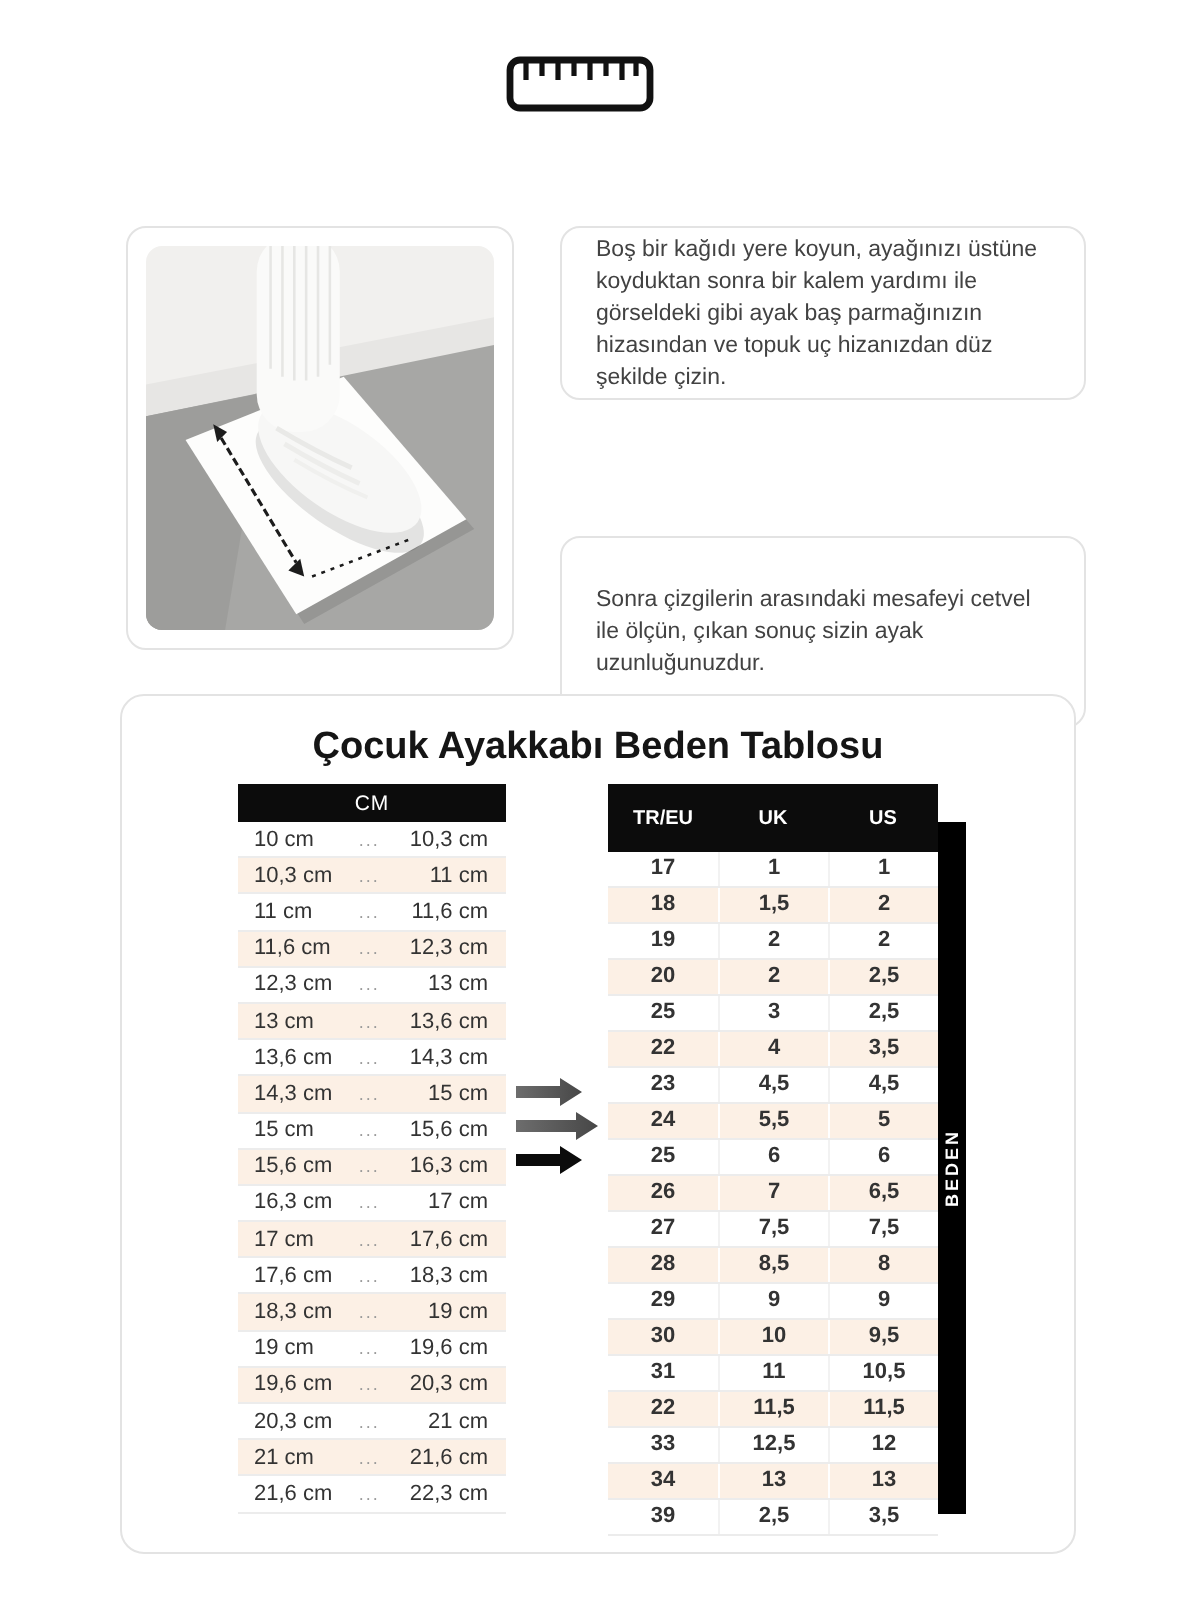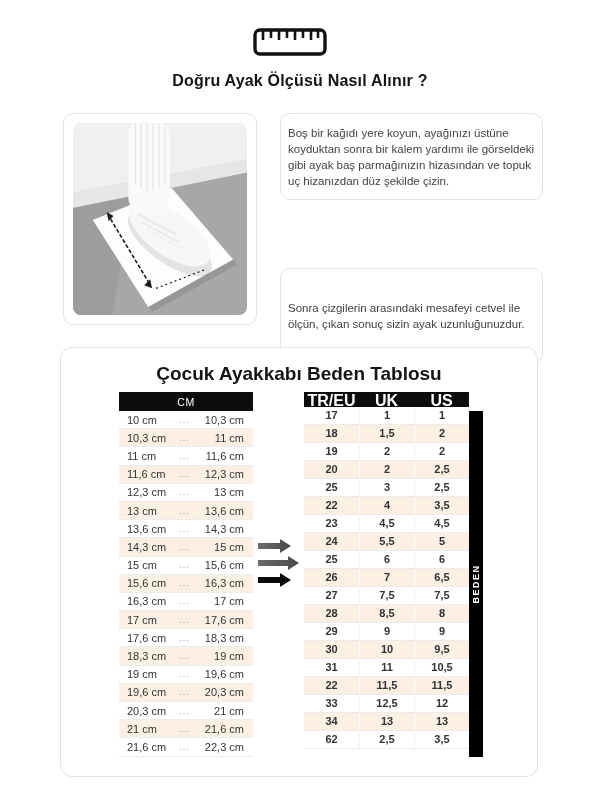--- a/index.html
+++ b/index.html
@@ -9,36 +9,36 @@
   
   .ruler-wrap{position:absolute;left:253px;top:28px;width:74px;height:28px;}
   .page-title{position:absolute;left:0;top:72px;width:600px;text-align:center;
               font-size:16px;font-weight:bold;color:#151515;letter-spacing:.2px;}
 
   
   .card{border:1px solid #e3e3e3;border-radius:10px;background:#fff;box-sizing:border-box;}
   .photo-card{position:absolute;left:63px;top:113px;width:194px;height:212px;padding:9px;}
   .photo{width:100%;height:100%;border-radius:8px;overflow:hidden;display:block;}
   .text-card{position:absolute;left:280px;width:263px;display:flex;align-items:center;
-             padding:0 7px;color:#424242;font-size:11.5px;line-height:16px;}
+             padding:0 17px;color:#424242;font-size:11.5px;line-height:16px;}
   .text-card-1{top:113px;height:87px;}
   .text-card-2{top:224px;height:96px;margin-top:44px;}
 
   
   .table-card{position:absolute;left:60px;top:347px;width:478px;height:430px;
               border:1px solid #e3e3e3;border-radius:12px;background:#fff;box-sizing:border-box;}
   .table-title{position:absolute;left:0;top:15px;width:100%;text-align:center;
                font-size:19px;font-weight:bold;color:#151515;}
 
   .cm-table{position:absolute;left:58px;top:44px;width:134px;}
   .sz-table{position:absolute;left:243px;top:44px;width:165px;}
   .tbl-header{height:19px;background:#0c0c0c;color:#fff;font-size:10.5px;font-weight:normal;
               display:flex;align-items:center;justify-content:center;letter-spacing:.5px;}
   .sz-header{display:grid;grid-template-columns:repeat(3,1fr);align-items:center;
-             height:15px;background:#0c0c0c;color:#fff;font-size:16px;font-weight:bold;}
+             height:34px;background:#0c0c0c;color:#fff;font-size:10px;font-weight:bold;}
   .sz-header span{text-align:center;}
 
   .cm-row{height:18.2px;display:flex;align-items:center;box-sizing:border-box;
           border-bottom:1px solid #ececec;font-size:11px;color:#333;background:#fff;}
   .cm-row:nth-child(even){background:#fcf0e5;}
   .cm-from{width:56px;padding-left:8px;text-align:left;}
   .cm-dots{flex:1;text-align:center;color:#9a9a9a;font-size:9px;letter-spacing:1px;}
   .cm-to{width:58px;padding-right:9px;text-align:right;}
 
   .sz-row{height:18px;display:grid;grid-template-columns:repeat(3,1fr);align-items:center;
@@ -69,21 +69,20 @@
         <line x1="26" y1="3" x2="26" y2="12"></line>
         <line x1="34" y1="3" x2="34" y2="10"></line>
         <line x1="42" y1="3" x2="42" y2="12"></line>
         <line x1="50" y1="3" x2="50" y2="10"></line>
         <line x1="58" y1="3" x2="58" y2="12"></line>
         <line x1="65" y1="3" x2="65" y2="10"></line>
       </g>
     </svg>
   </div>
 
-  <div class="page-title">Doğru Ayak Ölçüsü Nasıl Alınır ?</div>
 
   <div class="card photo-card">
     <svg class="photo" viewBox="0 0 176 194" preserveAspectRatio="none">
 
       <rect x="0" y="0" width="176" height="194" fill="#f1f0ee"></rect>
       <polygon points="0,70 176,36 176,52 0,86" fill="#e7e6e4"></polygon>
 
       <polygon points="0,86 176,50 176,194 0,194" fill="#a7a7a5"></polygon>
       <polygon points="0,86 60,74 40,194 0,194" fill="#9d9d9b"></polygon>
 
@@ -333,21 +332,21 @@
             <span>33</span>
             <span>12,5</span>
             <span>12</span>
           </div>
           <div class="sz-row">
             <span>34</span>
             <span>13</span>
             <span>13</span>
           </div>
           <div class="sz-row">
-            <span>62</span>
+            <span>39</span>
             <span>2,5</span>
             <span>3,5</span>
           </div>
         </div>
     </div>
 
     <div class="beden-bar">
       <span class="beden-label">BEDEN</span>
     </div>
   </div>

